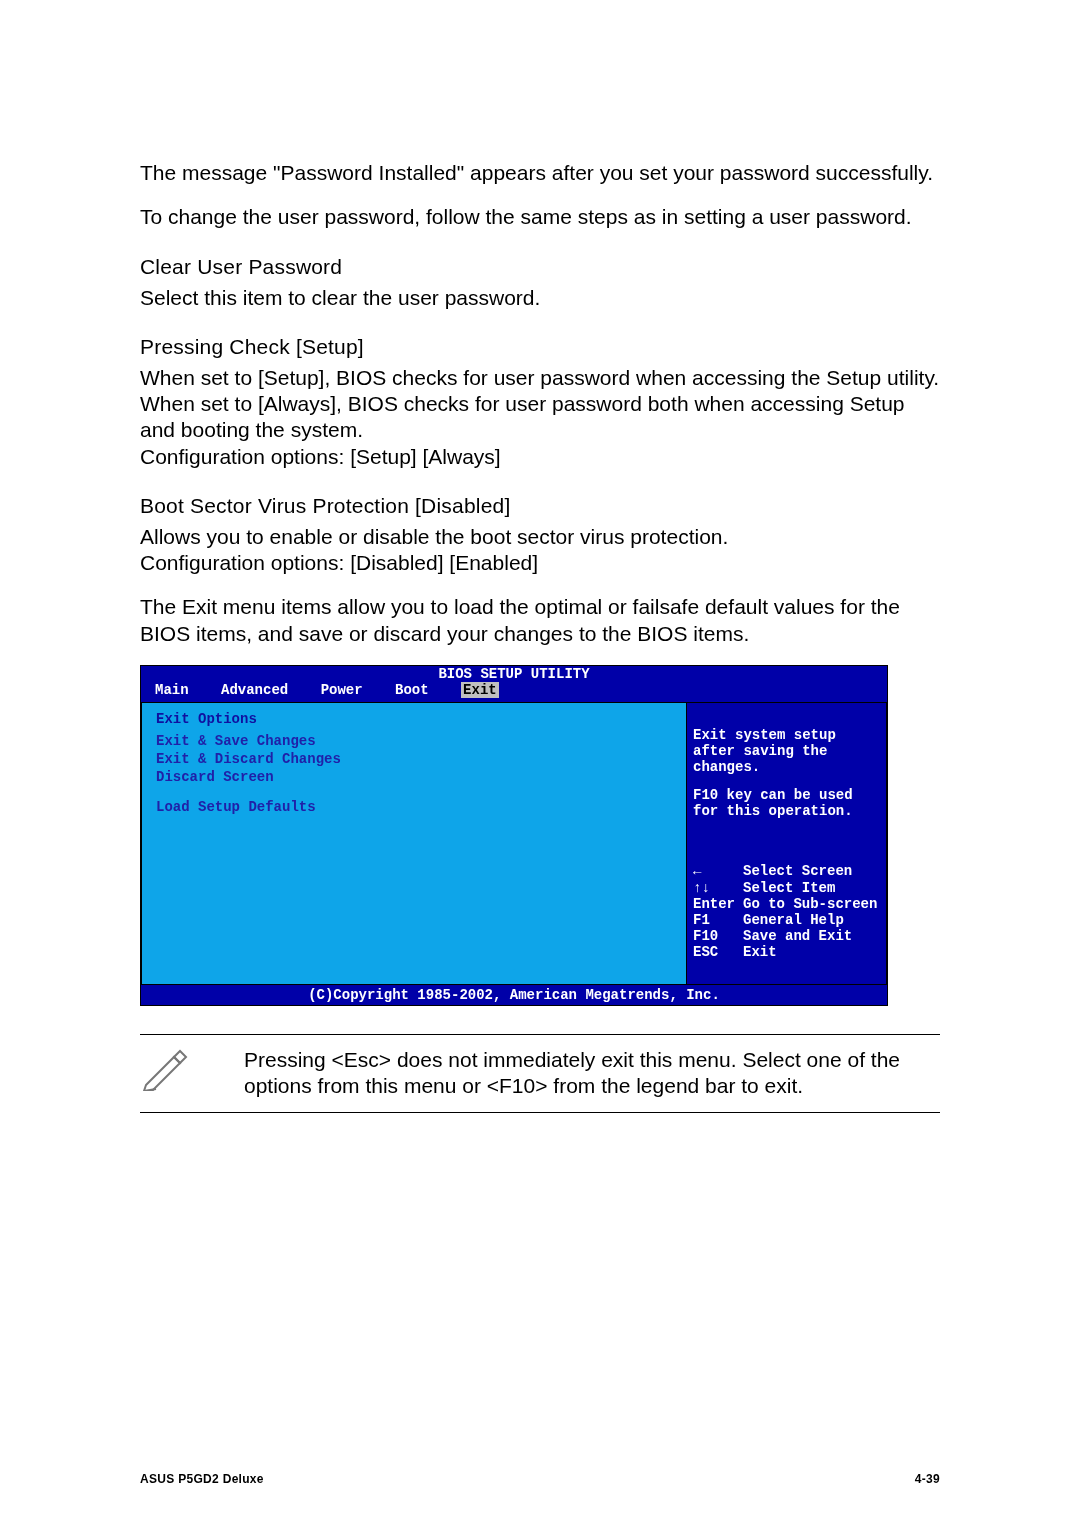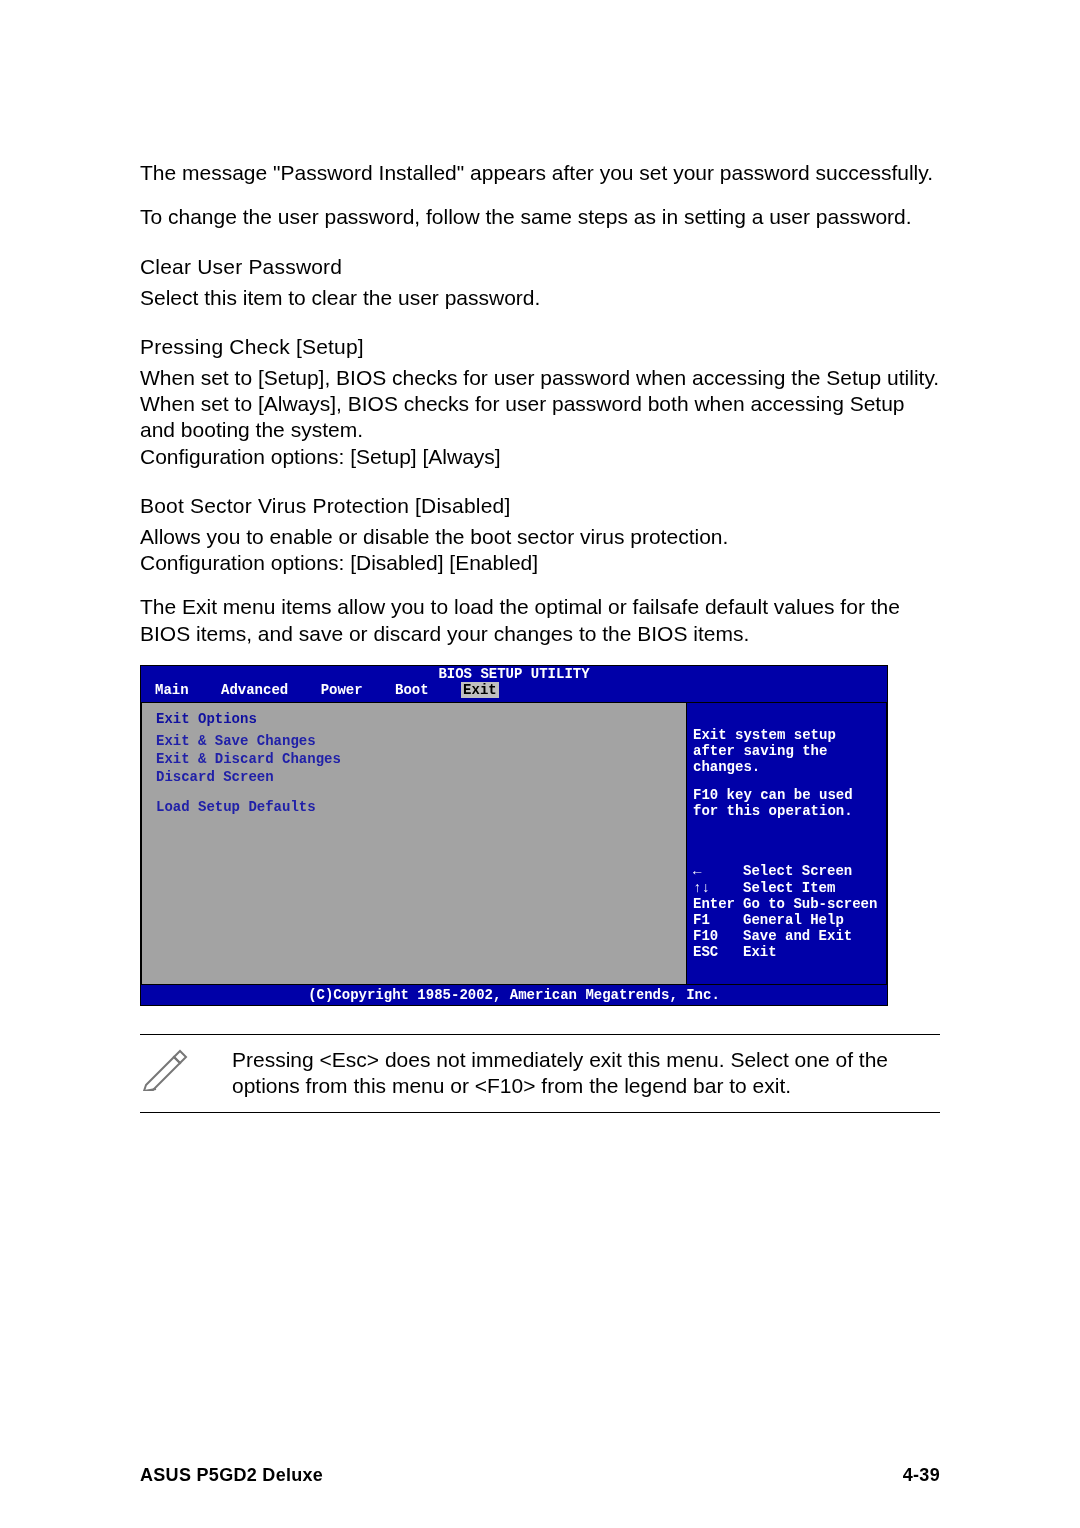--- a/index.html
+++ b/index.html
@@ -26,21 +26,21 @@
     font-weight: bold;
     margin: 18px 0 28px 0;
   }
   .bios-titlebar { text-align: center; padding: 0 0 0 0; color: #fff; }
   .bios-tabs { padding: 0 14px 4px 14px; }
   .bios-tabs span { margin-right: 24px; }
   .bios-tabs .active { background: #c0c0c0; color: #000; padding: 0 2px; }
   .bios-body { display: flex; }
   .bios-left {
     flex: 1;
-    background: #a3a3a3;
+    background: #0ea5e9;
     color: #2020a8;
     border: 1px solid #000;
     padding: 8px 14px;
     min-height: 250px;
   }
   .bios-left .hdr { color: #1010a0; font-weight: bold; margin-bottom: 6px; }
   .bios-left .item { margin: 2px 0 2px 0; }
   .bios-right {
     width: 200px;
     background: #0000a8;
@@ -48,31 +48,31 @@
     border: 1px solid #000;
     border-left: none;
     padding: 24px 6px;
   }
   .bios-help p { margin-bottom: 12px; }
   .bios-legend { margin-top: 44px; }
   .bios-legend .row { display: flex; }
   .bios-legend .k { width: 50px; }
   .bios-copyright { text-align: center; color: #fff; padding: 2px 0 2px 0; border-radius: 6px; }
   
-  .note-wrap { display: flex; align-items: flex-start; gap: 40px; border-top: 1px solid #000; border-bottom: 1px solid #000; padding: 12px 0; margin-top: 4px;}
+  .note-wrap { display: flex; align-items: flex-start; gap: 52px; border-top: 1px solid #000; border-bottom: 1px solid #000; padding: 12px 0; margin-top: 4px;}
   .note-icon { width: 52px; height: 44px; position: relative; flex-shrink: 0; }
   .note-text { font-size: 21px; line-height: 1.25; }
   
   .footer {
     position: absolute;
     left: 140px; right: 140px;
     bottom: 42px;
     display: flex;
     justify-content: space-between;
-    font-size: 18px;
+    font-size: 12px;
     font-weight: bold;
     letter-spacing: 0.3px;
   }
 </style>
 </head>
 <body>
 
 <div class="page">
 
   <p class="para">The message "Password Installed" appears after you set your password successfully.</p>

